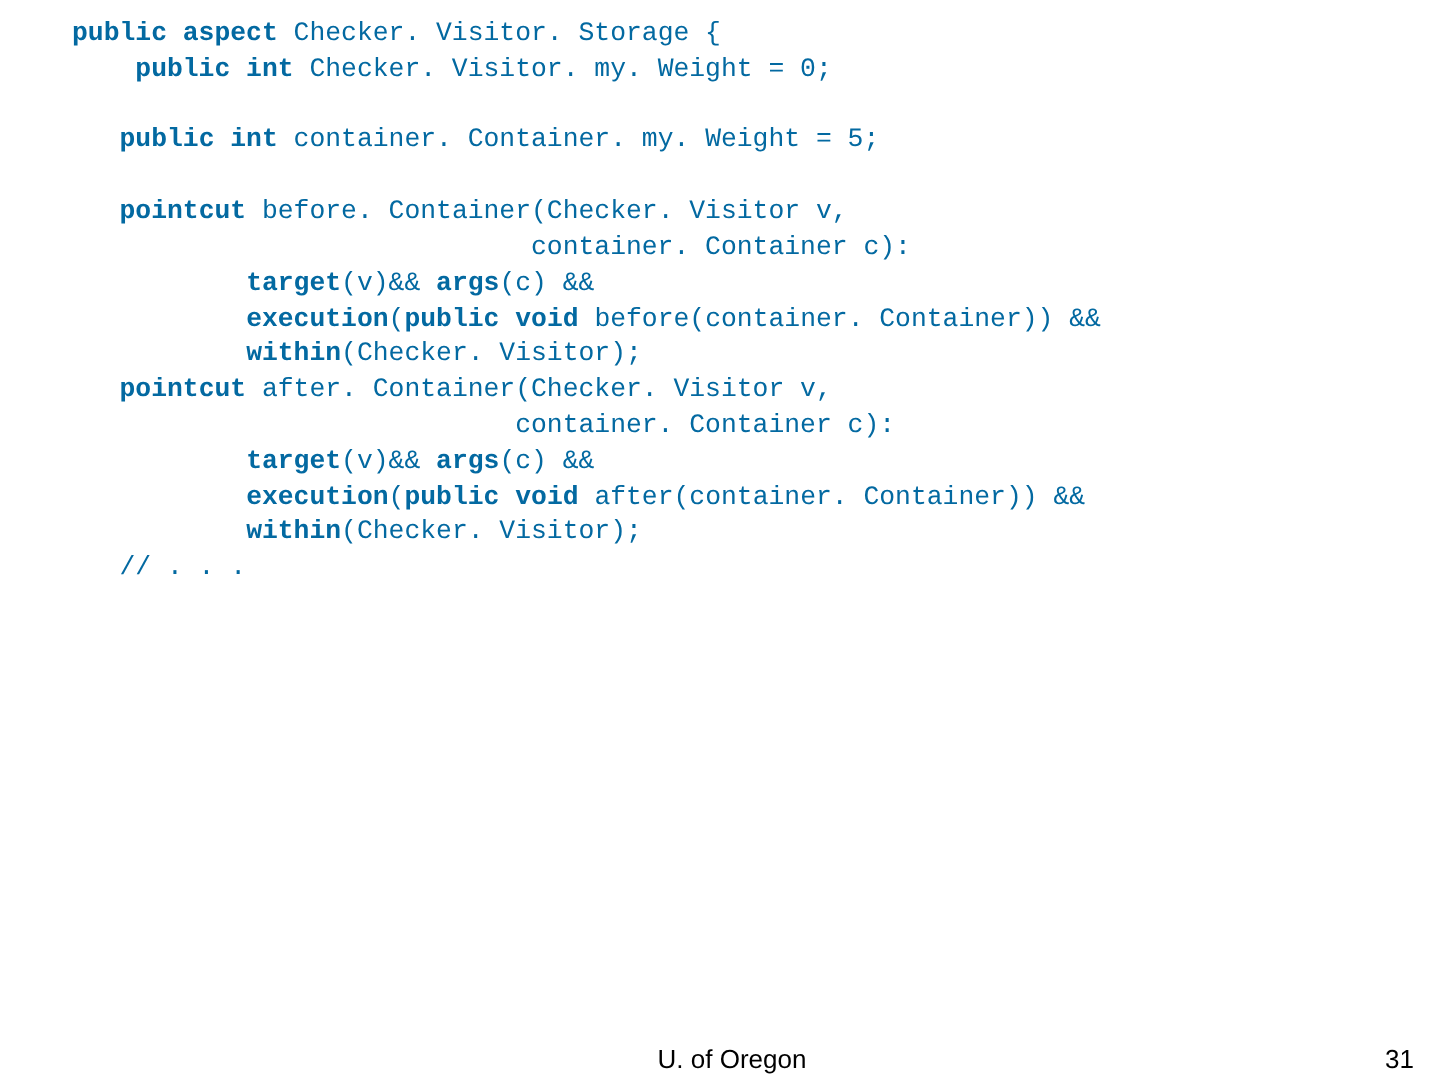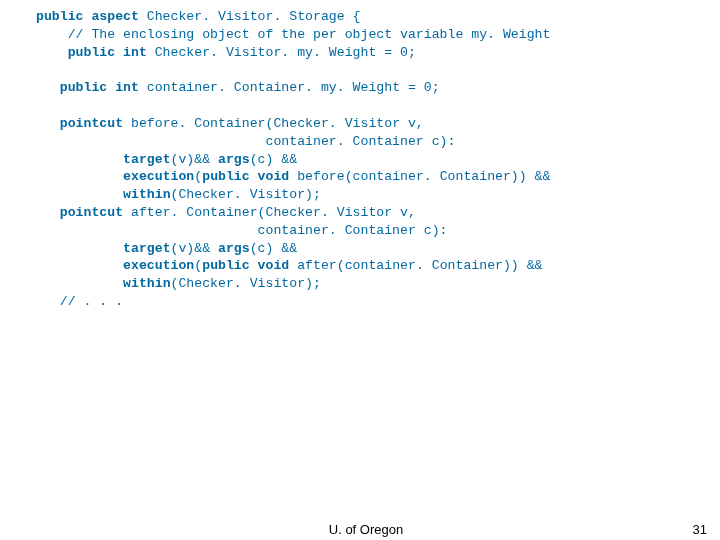--- a/index.html
+++ b/index.html
@@ -47,24 +47,23 @@
   }
   .footer .date { position: absolute; left: 44px; margin-top: 29px; }
   .footer .org  { position: absolute; left: 12px; right: 0; text-align: center; }
   .footer .page { position: absolute; right: 13px; }
 </style>
 </head>
 <body>
 
 <div class="slide">
   <div class="code" id="code-block"><b>public aspect </b><span>Checker. Visitor. Storage {
-</span><span>    // The enclosing object of the per object variable my. Weight
 </span><span>    </span><b>public int</b><span> Checker. Visitor. my. Weight = 0;
 </span><span>
-</span><span>   </span><b>public int</b><span> container. Container. my. Weight = 0;
+</span><span>   </span><b>public int</b><span> container. Container. my. Weight = 5;
 </span><span>
 </span><span>   </span><b>pointcut</b><span> before. Container(Checker. Visitor v,
 </span><span>                             container. Container c):
 </span><span>           </span><b>target</b><span>(v)&amp;&amp; </span><b>args</b><span>(c) &amp;&amp;
 </span><span>           </span><b>execution</b><span>(</span><b>public void</b><span> before(container. Container)) &amp;&amp;
 </span><span>           </span><b>within</b><span>(Checker. Visitor);
 </span><span>   </span><b>pointcut</b><span> after. Container(Checker. Visitor v,
 </span><span>                            container. Container c):
 </span><span>           </span><b>target</b><span>(v)&amp;&amp; </span><b>args</b><span>(c) &amp;&amp;
 </span><span>           </span><b>execution</b><span>(</span><b>public void</b><span> after(container. Container)) &amp;&amp;

